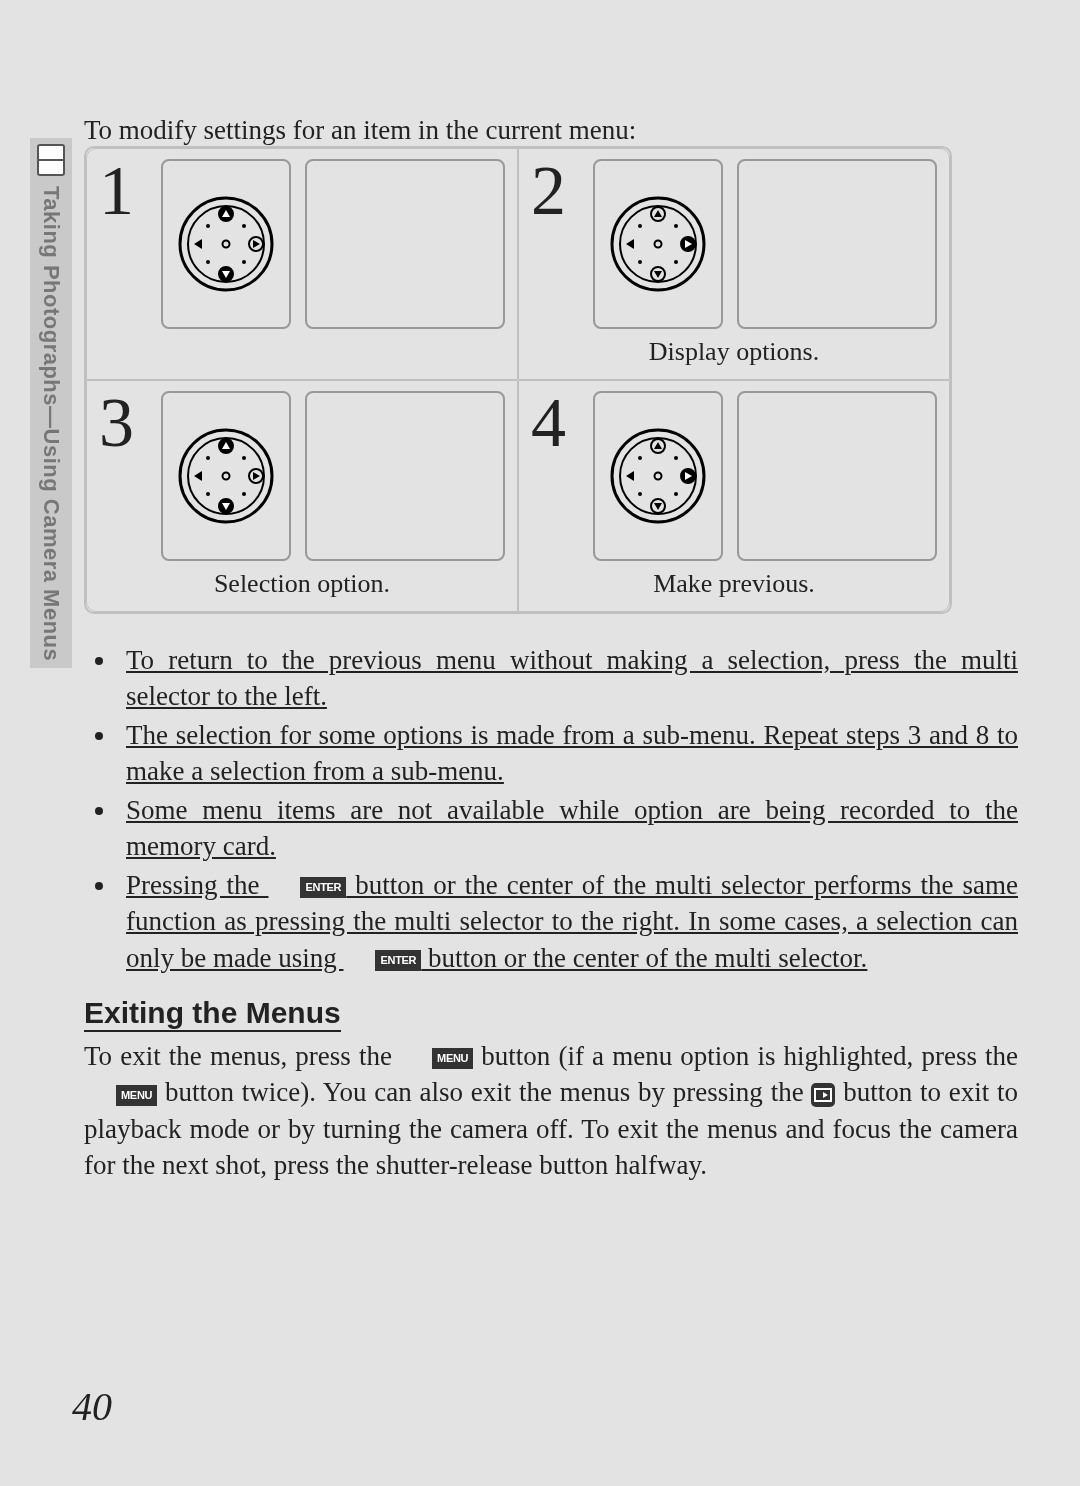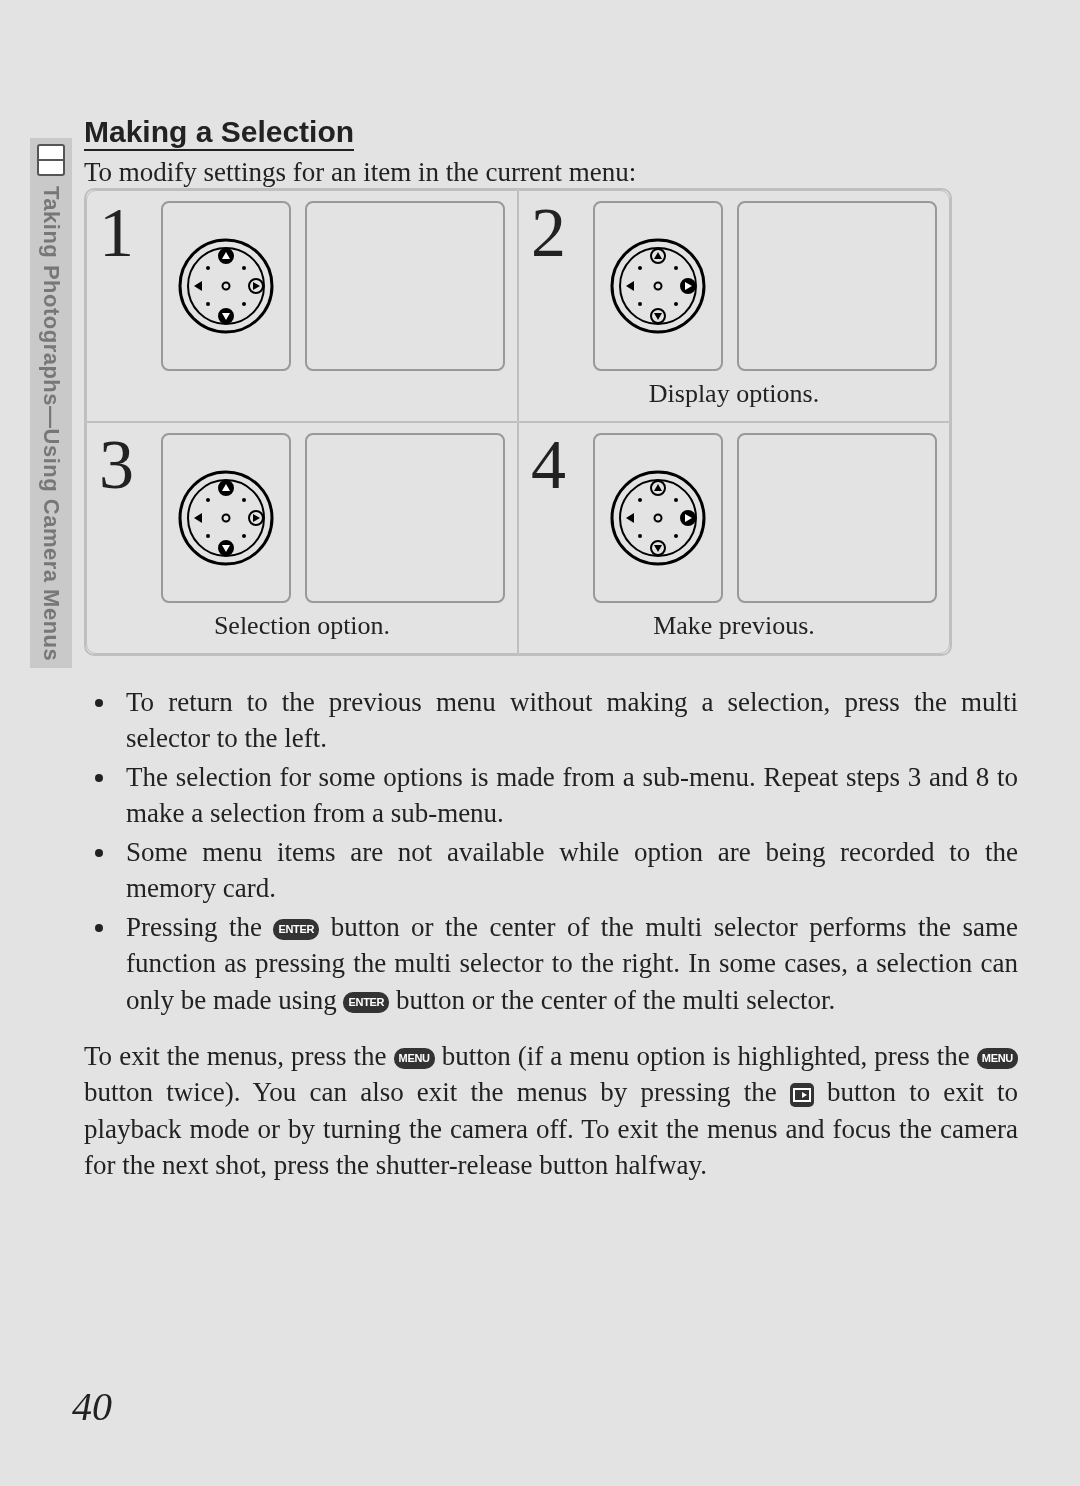--- a/index.html
+++ b/index.html
@@ -125,45 +125,47 @@
     position: relative;
   }
   .dial svg { width: 100%; height: 100%; }
   
   ul.bullets {
     margin: 28px 0 20px 34px;
     font-size: 27px;
     line-height: 1.35;
     text-align: justify;
     width:900px;
+    text-decoration:underline;
   }
   ul.bullets li { margin-bottom: 2px; padding-left: 8px; }
   
   .exit-section { margin-top: 18px; }
   .exit-body {
     font-size: 27px;
     line-height: 1.35;
     text-align: justify;
     width: 934px;
   }
   
   .inline-pill {
     display: inline-flex;
     align-items: center;
     justify-content: center;
     background: #333;
     color: #fff;
-    border-radius: 10px;
+    border-radius: 0;
     font-size: 11px;
     font-weight: bold;
     font-family: Arial, sans-serif;
     padding: 3px 5px;
     vertical-align: middle;
     min-width: 28px;
     letter-spacing: -0.3px;
+    margin-left: 32px;
   }
   .inline-square {
     display: inline-flex;
     align-items: center;
     justify-content: center;
     background: #333;
     color: #fff;
     border-radius: 5px;
     width: 24px;
     height: 24px;
@@ -193,21 +195,20 @@
   <div class="side-icon">
       <div></div>
       <div></div>
       <div></div>
     </div>
   <div class="side-text">Taking Photographs—Using Camera Menus</div>
 </div>
 
 <div class="page">
   <div class="content">
-    <h2>Making a Selection</h2>
     <div class="intro">To modify settings for an item in the current menu:</div>
 
     <div class="grid-wrap">
       <div class="grid" id="steps-grid">
           <div class="cell">
     <div class="step-row">
       <div class="step-num">1</div>
       <div class="dial-box">
                 <div class="dial"><svg viewBox="0 0 100 100">
     <circle cx="50" cy="50" r="46" fill="none" stroke="#000" stroke-width="3"></circle>
@@ -308,18 +309,19 @@
     </div>
 
     <ul class="bullets" id="bullets">
         <li>To return to the previous menu without making a selection, press the multi selector to the left.</li>
         <li>The selection for some options is made from a sub-menu.  Repeat steps 3 and 8 to make a selection from a sub-menu.</li>
         <li>Some menu items are not available while option are being recorded to the memory card.</li>
         <li>Pressing the <span class="inline-pill">ENTER</span> button or the center of the multi selector performs the same function as pressing the multi selector to the right.  In some cases, a selection can only be made using <span class="inline-pill">ENTER</span> button or the center of the multi selector.</li>
       </ul>
 
     <div class="exit-section">
+      <h2>Exiting the Menus</h2>
       <div class="exit-body" id="exit-body">To exit the menus, press the <span class="inline-pill">MENU</span> button (if a menu option is highlighted, press the <span class="inline-pill">MENU</span> button twice).  You can also exit the menus by pressing the <span class="inline-square"></span> button to exit to playback mode or by turning the camera off.  To exit the menus and focus the camera for the next shot, press the shutter-release button halfway.</div>
     </div>
   </div>
 </div>
 
 <div class="page-num">40</div>
 
 </body></html>

